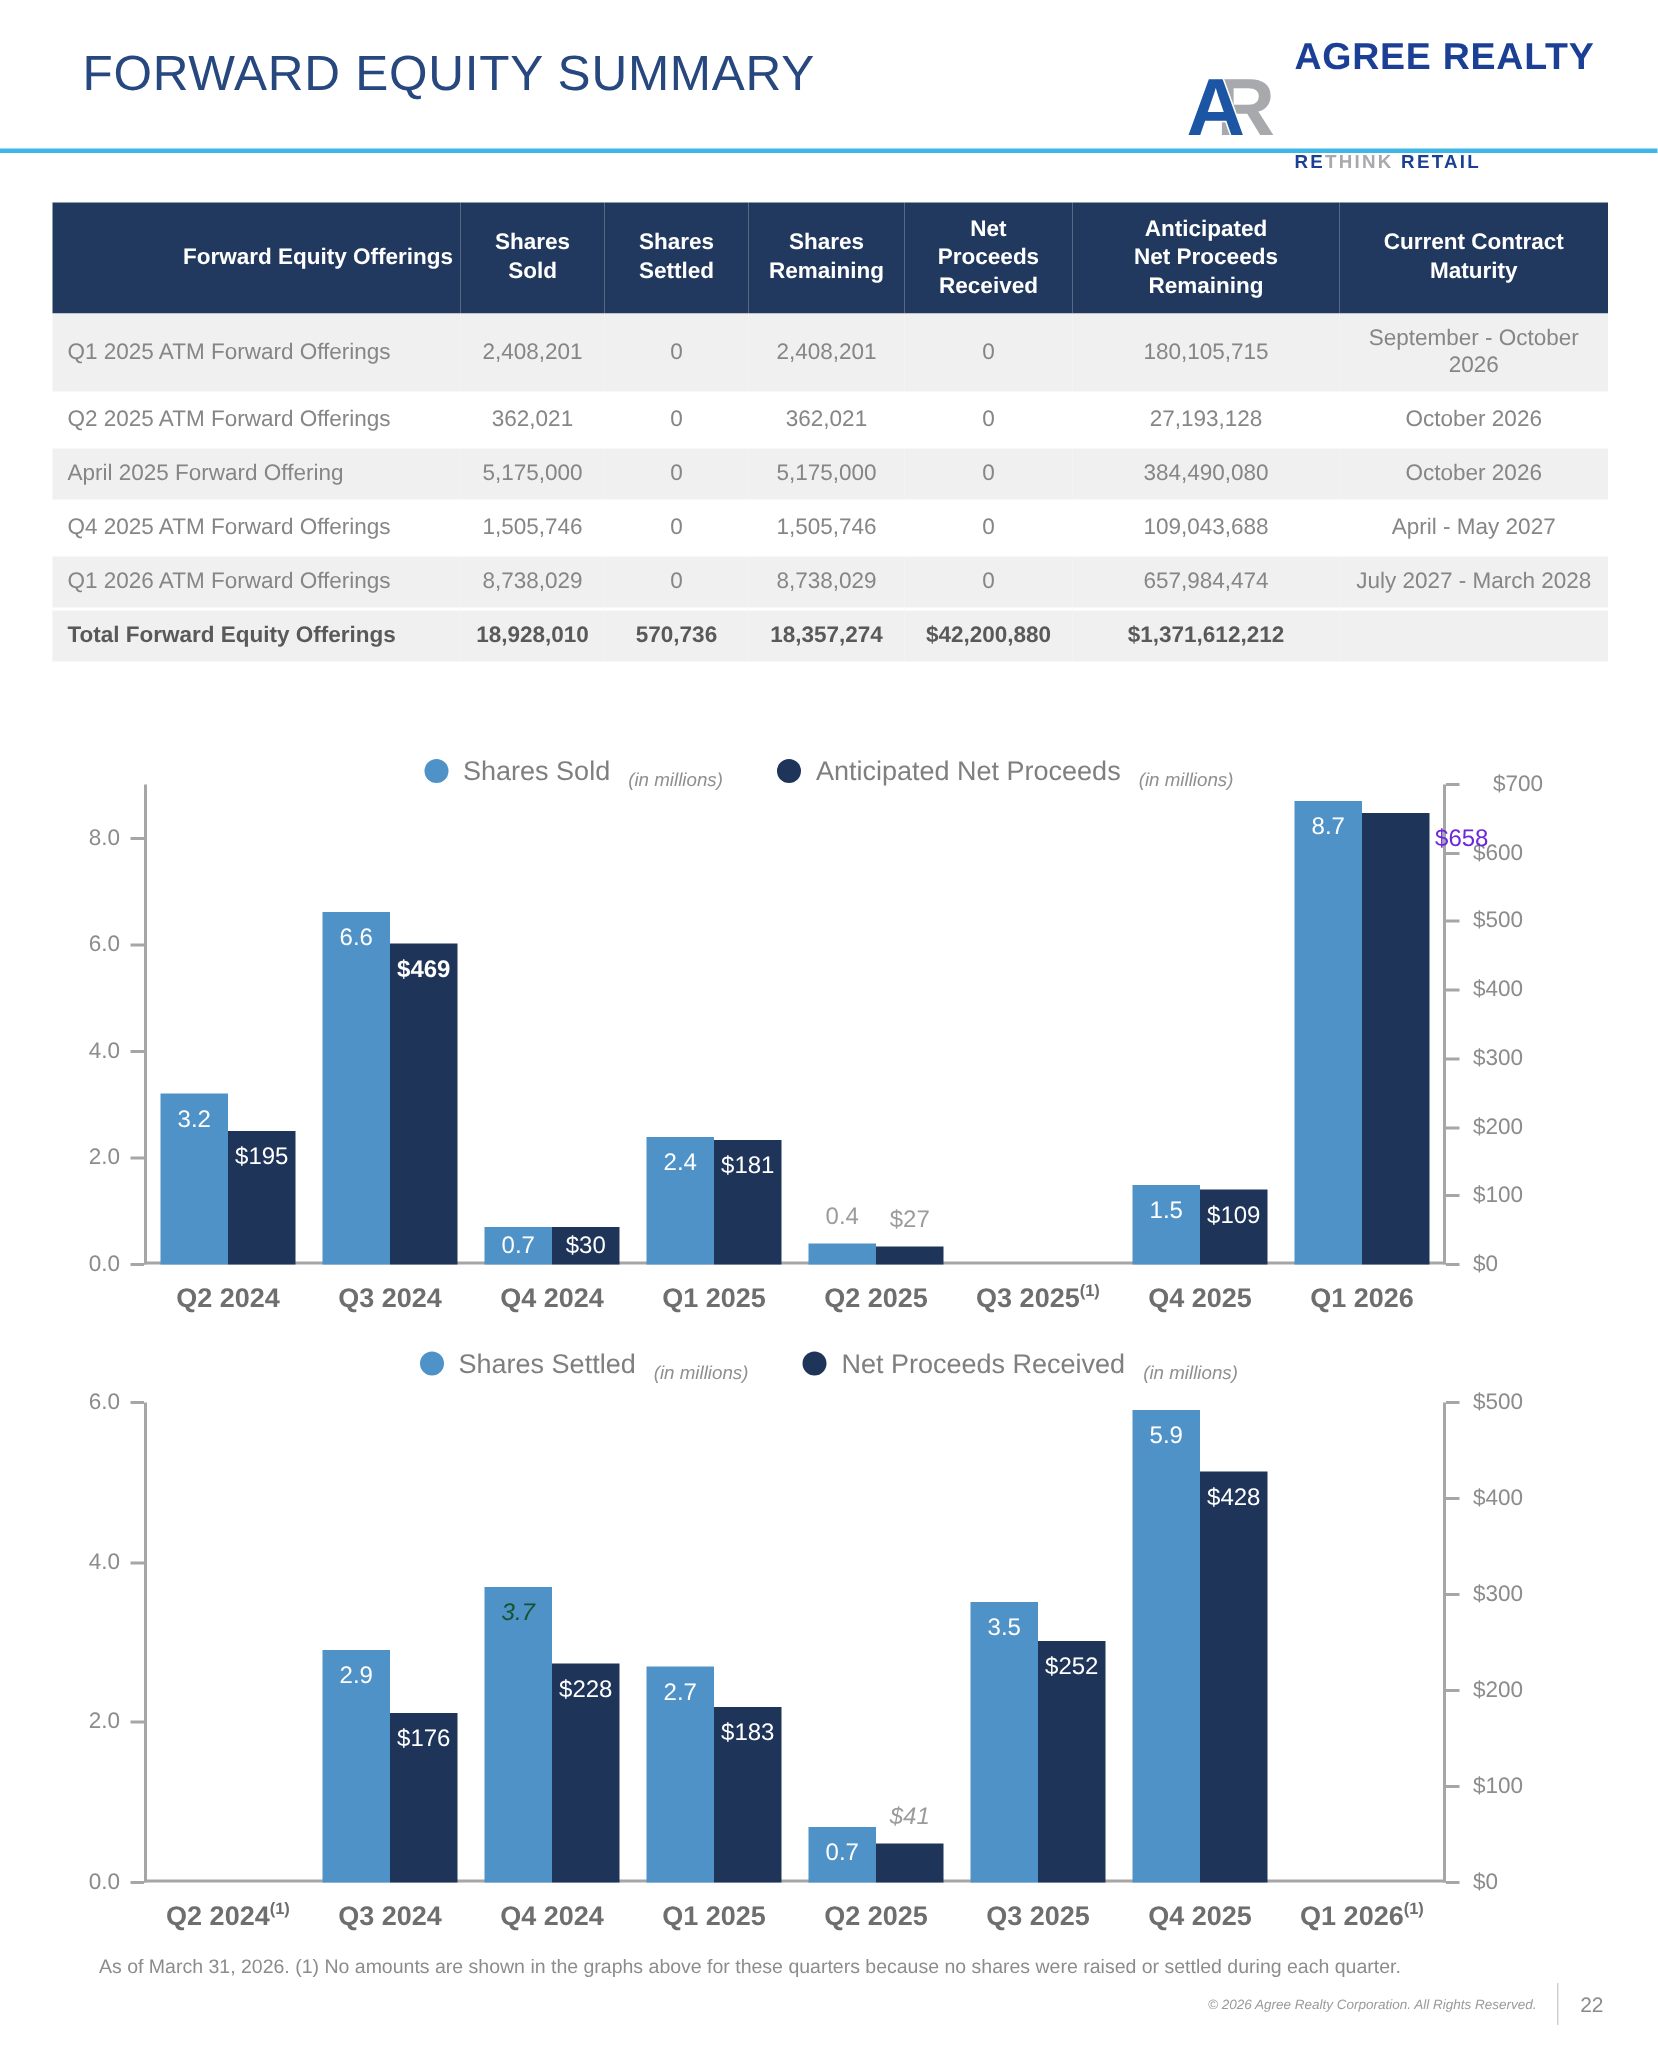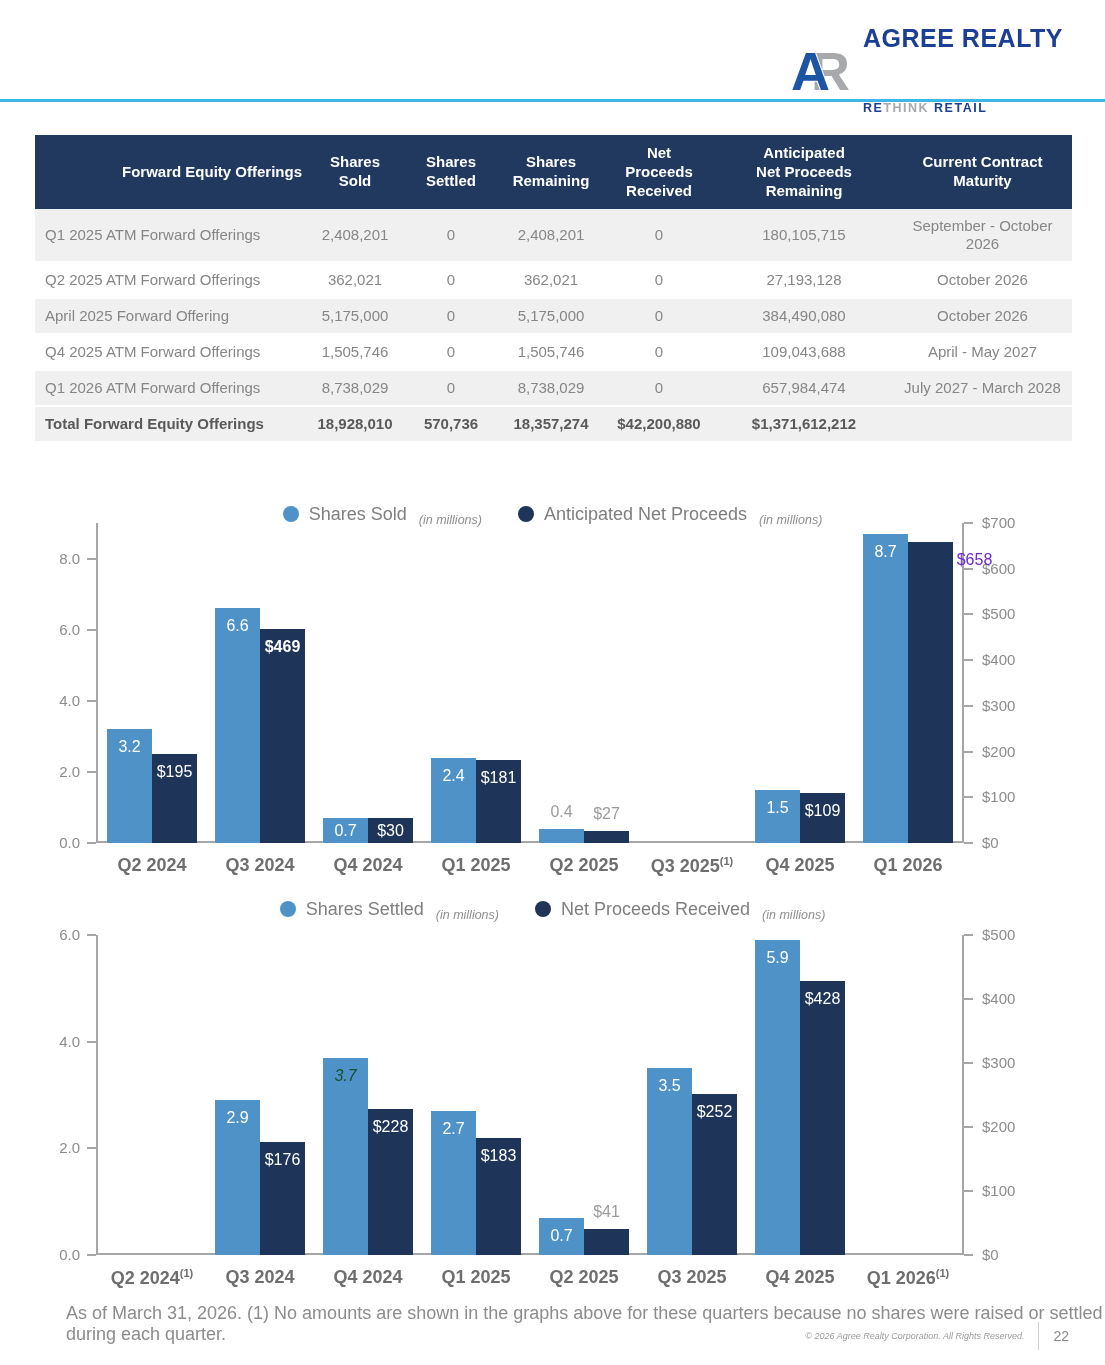--- a/index.html
+++ b/index.html
@@ -36,31 +36,32 @@
   .chart-plot{position:absolute;left:0;width:1105px;}
   .axis-line{position:absolute;background:#A6A6A6;}
   .axis-tick{position:absolute;background:#A6A6A6;}
   .axis-tick-label{position:absolute;font-size:15px;color:#8C8C8C;}
   .bar{position:absolute;}
   .bar-value-label{position:absolute;font-size:16px;text-align:center;}
   .x-axis-label{position:absolute;font-size:18px;font-weight:bold;color:#6E6E6E;text-align:center;}
   .x-axis-label sup{font-size:11px;font-weight:bold;}
 
   
-  .footnote{position:absolute;left:66px;top:1303px;font-size:18px;color:#8C8C8C;}
+  .footnote{position:absolute;left:66px;top:1303px;font-size:13px;color:#8C8C8C;}
   .footer-right{position:absolute;right:36px;top:1322px;display:flex;align-items:center;}
   .copyright{font-size:9px;font-style:italic;color:#9A9A9A;}
   .page-divider{width:1px;height:28px;background:#D0D0D0;margin:0 14px;}
   .page-number{font-size:14px;color:#8a8a8a;}
 </style>
 </head>
 <body>
 
 <div class="page">
 
+  <div class="header-title">FORWARD EQUITY SUMMARY</div>
 
   <div class="logo">
     <svg width="62" height="56" viewBox="0 0 62 56">
       <text x="20" y="48" font-family="Liberation Sans, sans-serif" font-size="54" font-weight="bold" fill="#A7A9AC">R</text>
       <text x="0" y="48" font-family="Liberation Sans, sans-serif" font-size="54" font-weight="bold" fill="#1D55A5" stroke="#ffffff" stroke-width="2" paint-order="stroke">A</text>
     </svg>
     <div class="logo-text">
       <span class="logo-brand">AGREE REALTY</span>
       <span class="logo-tag"><span>RE</span><span class="think">THINK</span> <span>RETAIL</span></span>
     </div>
@@ -192,21 +193,21 @@
         <div class="axis-tick-label" style="left: 982px; top: 219.571px; width: 60px; text-align: left;">$200</div>
         <div class="axis-tick" style="left: 964px; top: 181.857px; width: 9px; height: 2px;"></div>
         <div class="axis-tick-label" style="left: 982px; top: 173.857px; width: 60px; text-align: left;">$300</div>
         <div class="axis-tick" style="left: 964px; top: 136.143px; width: 9px; height: 2px;"></div>
         <div class="axis-tick-label" style="left: 982px; top: 128.143px; width: 60px; text-align: left;">$400</div>
         <div class="axis-tick" style="left: 964px; top: 90.4286px; width: 9px; height: 2px;"></div>
         <div class="axis-tick-label" style="left: 982px; top: 82.4286px; width: 60px; text-align: left;">$500</div>
         <div class="axis-tick" style="left: 964px; top: 44.7143px; width: 9px; height: 2px;"></div>
         <div class="axis-tick-label" style="left: 982px; top: 36.7143px; width: 60px; text-align: left;">$600</div>
         <div class="axis-tick" style="left: 964px; top: -1px; width: 9px; height: 2px;"></div>
-        <div class="axis-tick-label" style="left: 982px; top: -9px; width: 60px; text-align: left;">$700</div>
+        <div class="axis-tick-label" style="left: 982px; top: -9px; width: 60px; text-align: center;">$700</div>
         <div class="bar" style="left: 107px; top: 206px; width: 45px; height: 114px; background: rgb(78, 146, 200);"></div>
         <div class="bar-value-label" style="left: 97px; width: 65px; color: rgb(255, 255, 255); top: 215px;">3.2</div>
         <div class="bar" style="left: 152px; top: 231px; width: 45px; height: 89px; background: rgb(30, 52, 88);"></div>
         <div class="bar-value-label" style="left: 142px; width: 65px; color: rgb(255, 255, 255); top: 240px;">$195</div>
         <div class="x-axis-label" style="left: 98px; top: 332px; width: 108px;">Q2 2024</div>
         <div class="bar" style="left: 215px; top: 85px; width: 45px; height: 235px; background: rgb(78, 146, 200);"></div>
         <div class="bar-value-label" style="left: 205px; width: 65px; color: rgb(255, 255, 255); top: 94px;">6.6</div>
         <div class="bar" style="left: 260px; top: 106px; width: 45px; height: 214px; background: rgb(30, 52, 88);"></div>
         <div class="bar-value-label" style="left: 250px; width: 65px; color: rgb(255, 255, 255); top: 115px; font-weight: bold;">$469</div>
         <div class="x-axis-label" style="left: 206px; top: 332px; width: 108px;">Q3 2024</div>
@@ -288,21 +289,21 @@
         <div class="bar-value-label" style="left: 358px; width: 65px; color: rgb(255, 255, 255); top: 183px;">$228</div>
         <div class="x-axis-label" style="left: 314px; top: 332px; width: 108px;">Q4 2024</div>
         <div class="bar" style="left: 431px; top: 176px; width: 45px; height: 144px; background: rgb(78, 146, 200);"></div>
         <div class="bar-value-label" style="left: 421px; width: 65px; color: rgb(255, 255, 255); top: 185px;">2.7</div>
         <div class="bar" style="left: 476px; top: 203px; width: 45px; height: 117px; background: rgb(30, 52, 88);"></div>
         <div class="bar-value-label" style="left: 466px; width: 65px; color: rgb(255, 255, 255); top: 212px;">$183</div>
         <div class="x-axis-label" style="left: 422px; top: 332px; width: 108px;">Q1 2025</div>
         <div class="bar" style="left: 539px; top: 283px; width: 45px; height: 37px; background: rgb(78, 146, 200);"></div>
         <div class="bar-value-label" style="left: 529px; width: 65px; color: rgb(255, 255, 255); top: 292px;">0.7</div>
         <div class="bar" style="left: 584px; top: 294px; width: 45px; height: 26px; background: rgb(30, 52, 88);"></div>
-        <div class="bar-value-label" style="left: 574px; width: 65px; color: rgb(155, 155, 155); top: 268px;">$41</div>
+        <div class="bar-value-label" style="left: 574px; width: 65px; color: rgb(155, 155, 155); top: 268px; font-style: italic;">$41</div>
         <div class="x-axis-label" style="left: 530px; top: 332px; width: 108px;">Q2 2025</div>
         <div class="bar" style="left: 647px; top: 133px; width: 45px; height: 187px; background: rgb(78, 146, 200);"></div>
         <div class="bar-value-label" style="left: 637px; width: 65px; color: rgb(255, 255, 255); top: 142px;">3.5</div>
         <div class="bar" style="left: 692px; top: 159px; width: 45px; height: 161px; background: rgb(30, 52, 88);"></div>
         <div class="bar-value-label" style="left: 682px; width: 65px; color: rgb(255, 255, 255); top: 168px;">$252</div>
         <div class="x-axis-label" style="left: 638px; top: 332px; width: 108px;">Q3 2025</div>
         <div class="bar" style="left: 755px; top: 5px; width: 45px; height: 315px; background: rgb(78, 146, 200);"></div>
         <div class="bar-value-label" style="left: 745px; width: 65px; color: rgb(255, 255, 255); top: 14px;">5.9</div>
         <div class="bar" style="left: 800px; top: 46px; width: 45px; height: 274px; background: rgb(30, 52, 88);"></div>
         <div class="bar-value-label" style="left: 790px; width: 65px; color: rgb(255, 255, 255); top: 55px;">$428</div>

